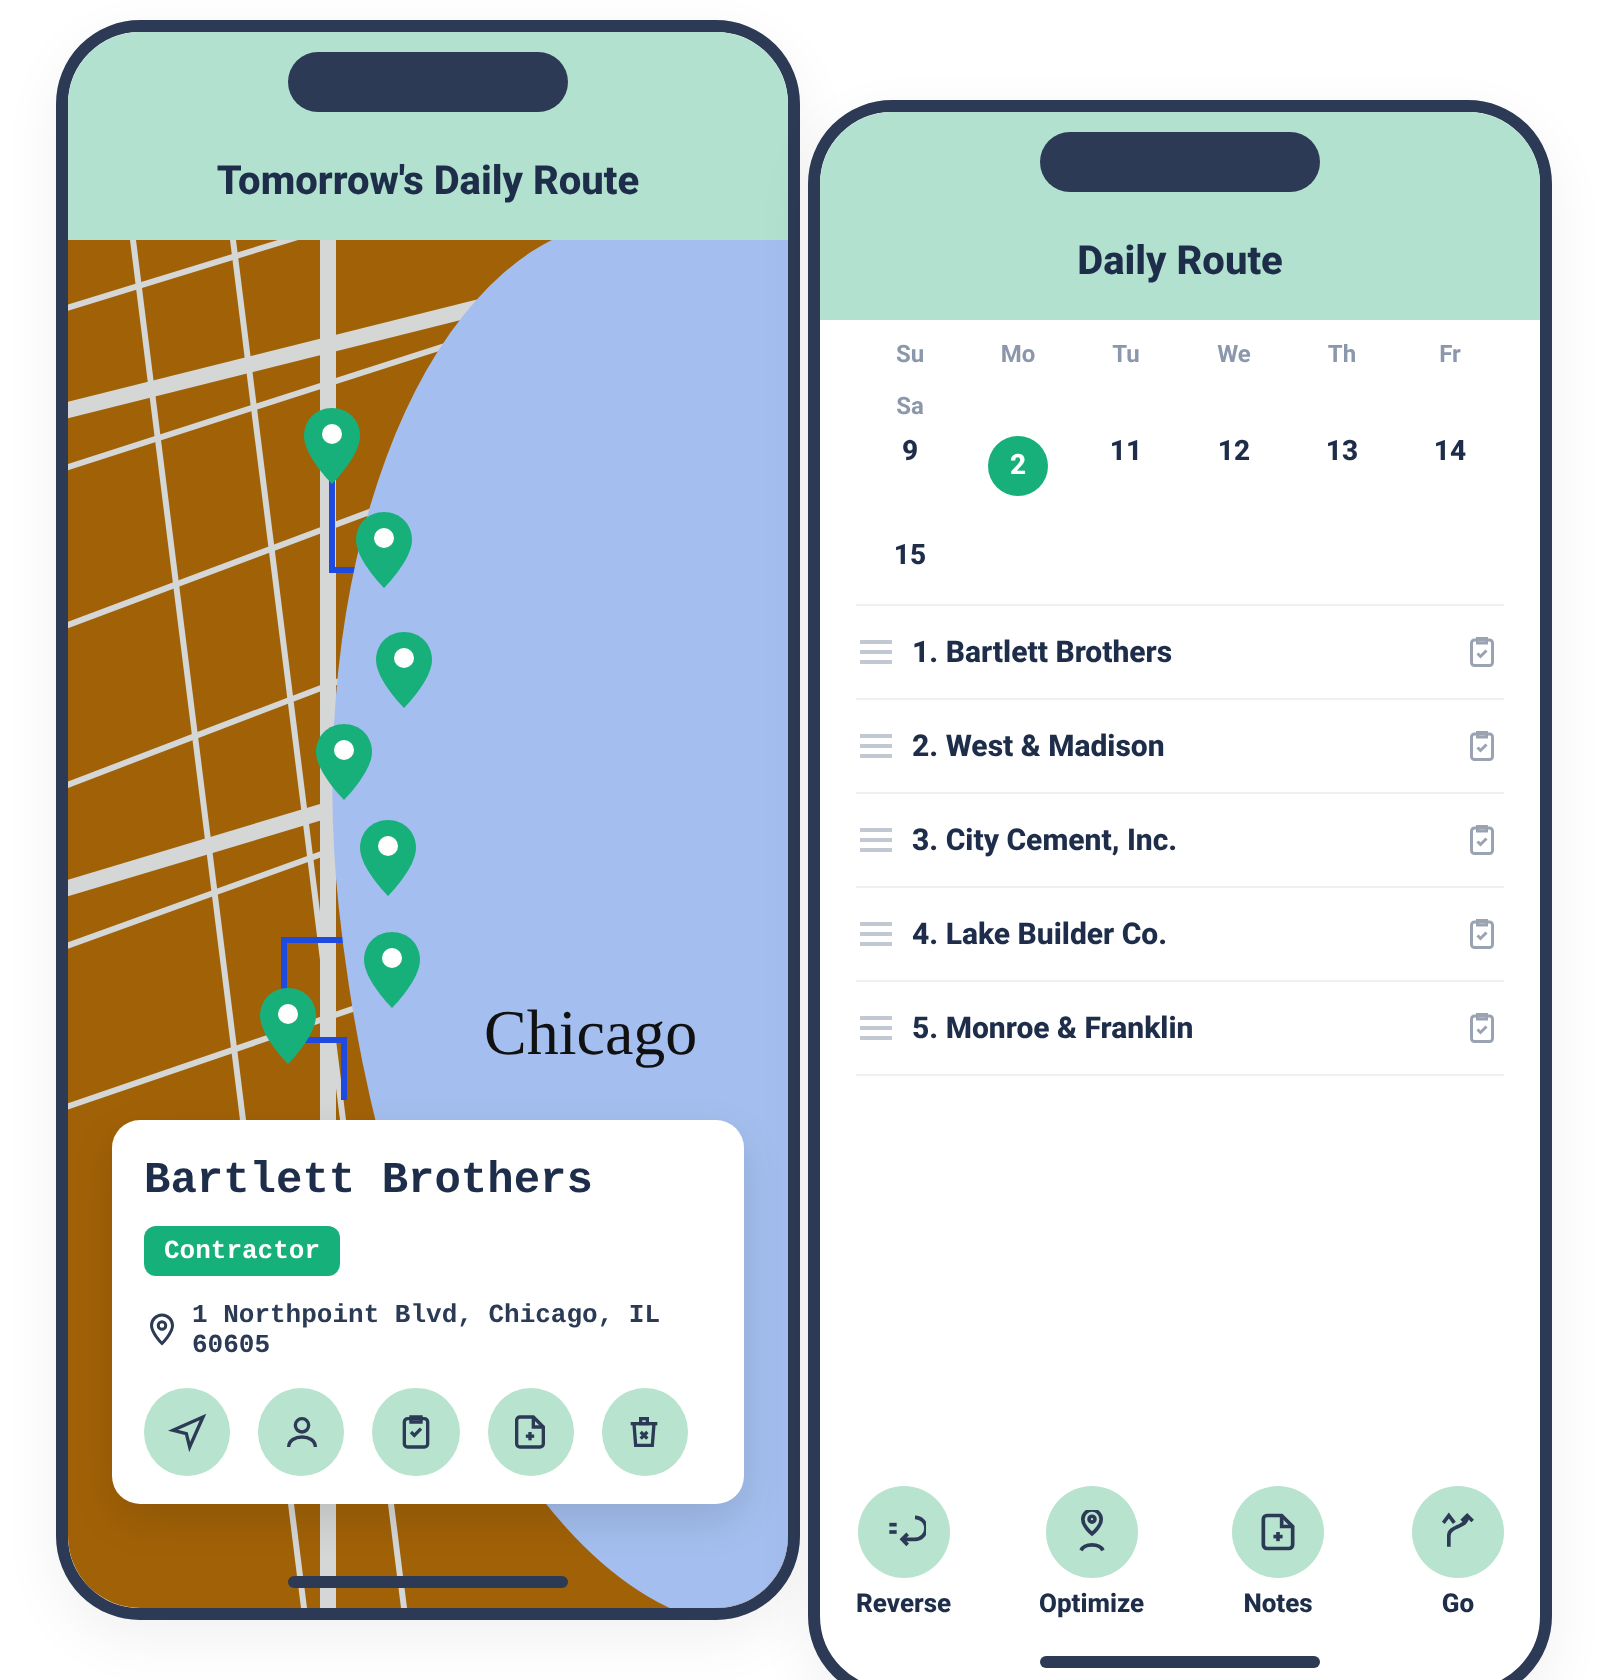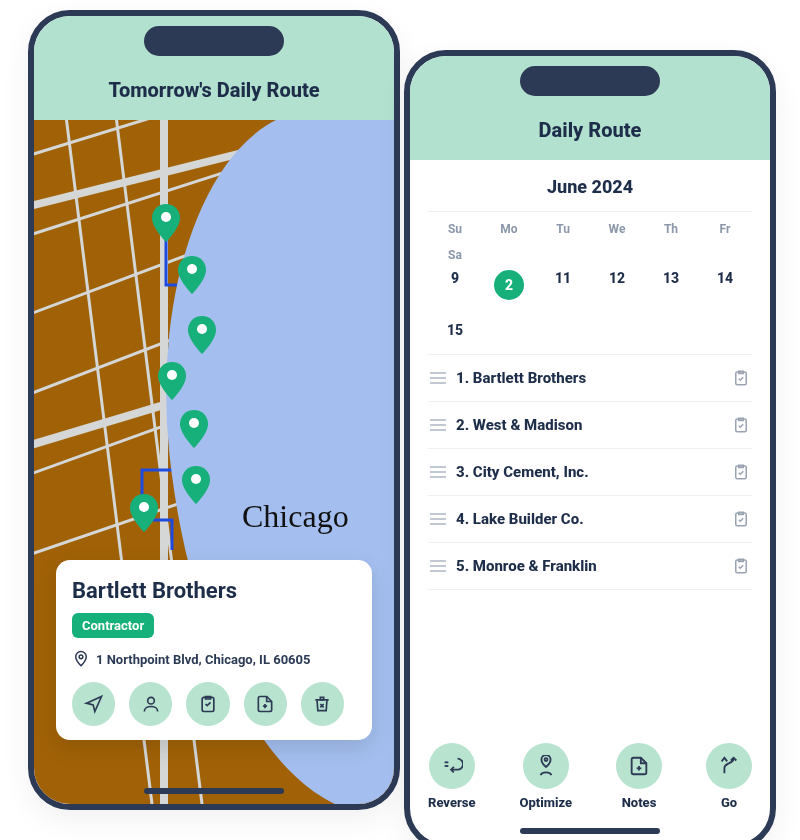--- a/index.html
+++ b/index.html
@@ -45,20 +45,21 @@
   #phone1 .route { stroke: #1f4ae0; stroke-width: 3; fill: none; }
   #phone1 .city-label { position: absolute; left: 208px; top: 378px; font-size: 32px; font-family: Georgia, 'Times New Roman', serif; color: #111; }
 
   .pin { position: absolute; width: 28px; height: 38px; }
   .pin svg { display: block; }
 
   .card {
     position: absolute; left: 22px; right: 22px; top: 440px;
     background: #fff; border-radius: 14px; padding: 18px 28px 14px 16px;
     box-shadow: 0 8px 22px rgba(0,0,0,0.12);
+    font-family: Liberation Mono, monospace;
   }
   .card h2 { font-size: 22px; font-weight: 700; color: #1e2e4a; margin-bottom: 10px; }
   .badge { display: inline-block; background: #16b07a; color: #fff; font-weight: 700; font-size: 13px; padding: 5px 10px; border-radius: 6px; }
   .addr-row { display: flex; align-items: center; gap: 6px; margin-top: 12px; font-size: 13px; font-weight: 700; color: #2b3b55; }
   .addr-row svg { flex: 0 0 auto; }
   .action-row { display: flex; gap: 14px; margin-top: 14px; }
   .round-btn {
     width: 44px; height: 44px; border-radius: 50%; background: #b7e3cf;
     display: flex; align-items: center; justify-content: center;
   }
@@ -209,21 +210,20 @@
     </div>
   </div>
   <div class="home-bar"></div>
 </div>
 
 <div id="phone2" class="phone">
   <div class="notch"></div>
   <div class="phone-header">Daily Route</div>
 
   <div class="content">
-    <div class="month">June 2024</div>
     <div class="week-row">
       <div class="dow">Su</div>
       <div class="dow">Mo</div>
       <div class="dow">Tu</div>
       <div class="dow">We</div>
       <div class="dow">Th</div>
       <div class="dow">Fr</div>
       <div class="dow">Sa</div>
     </div>
     <div class="week-row">

